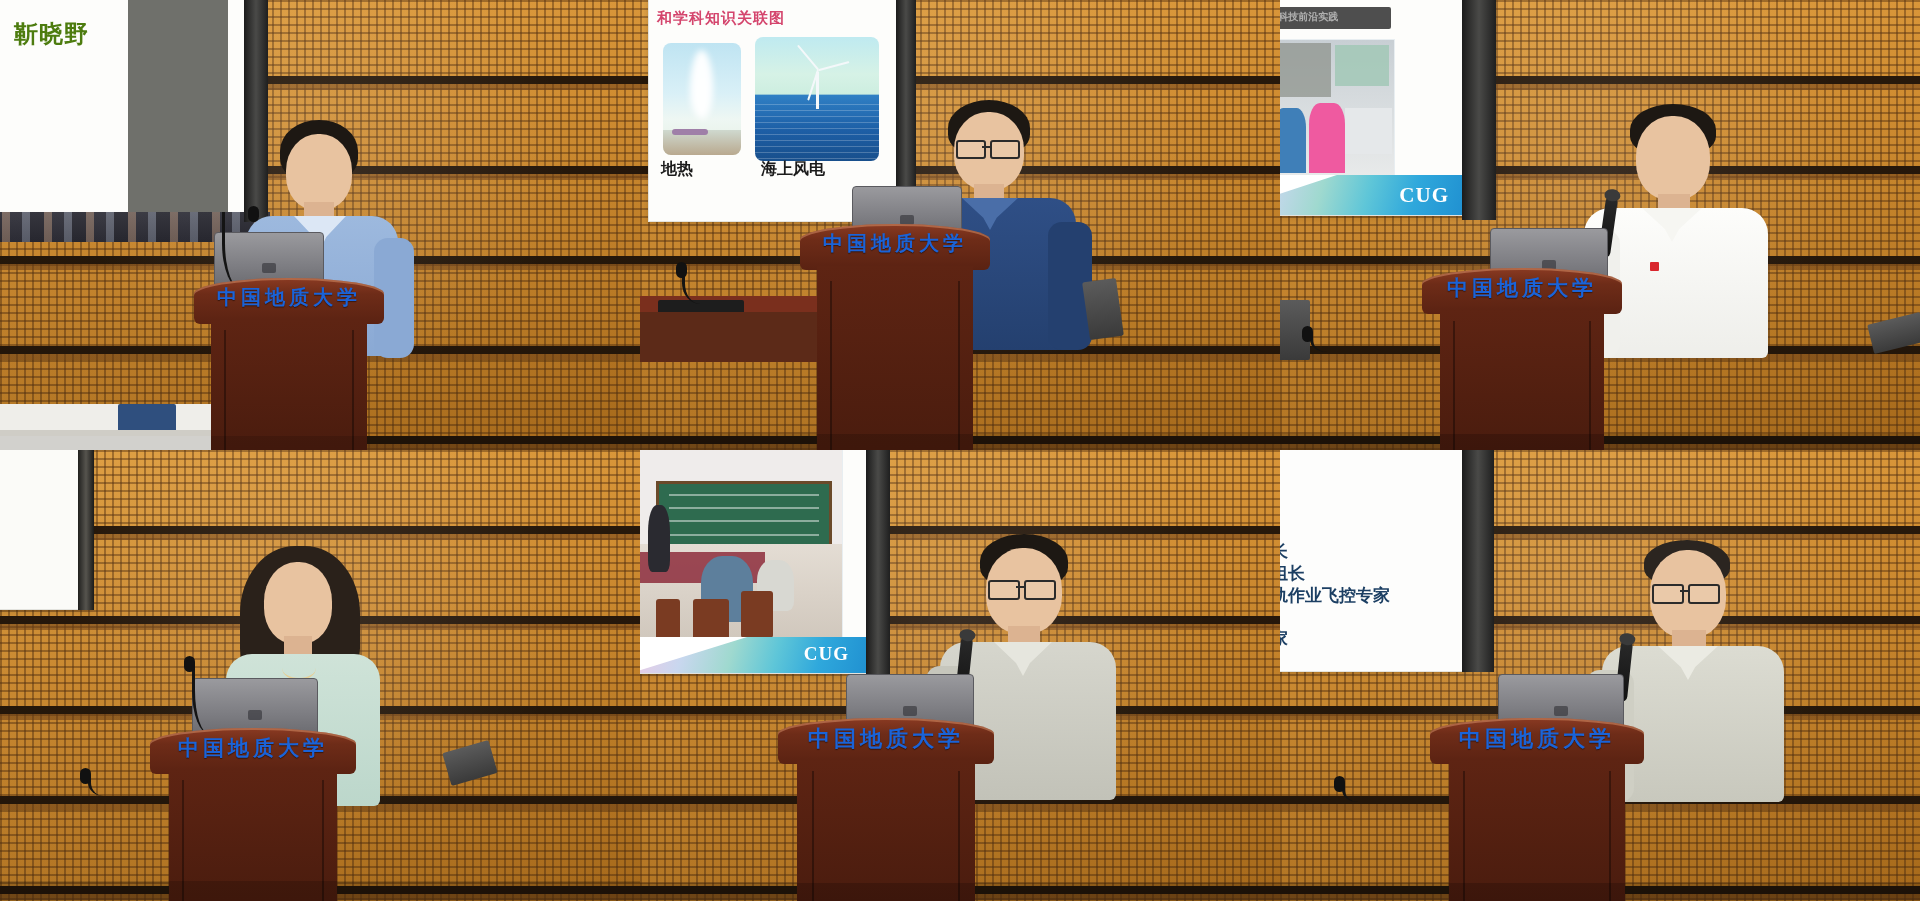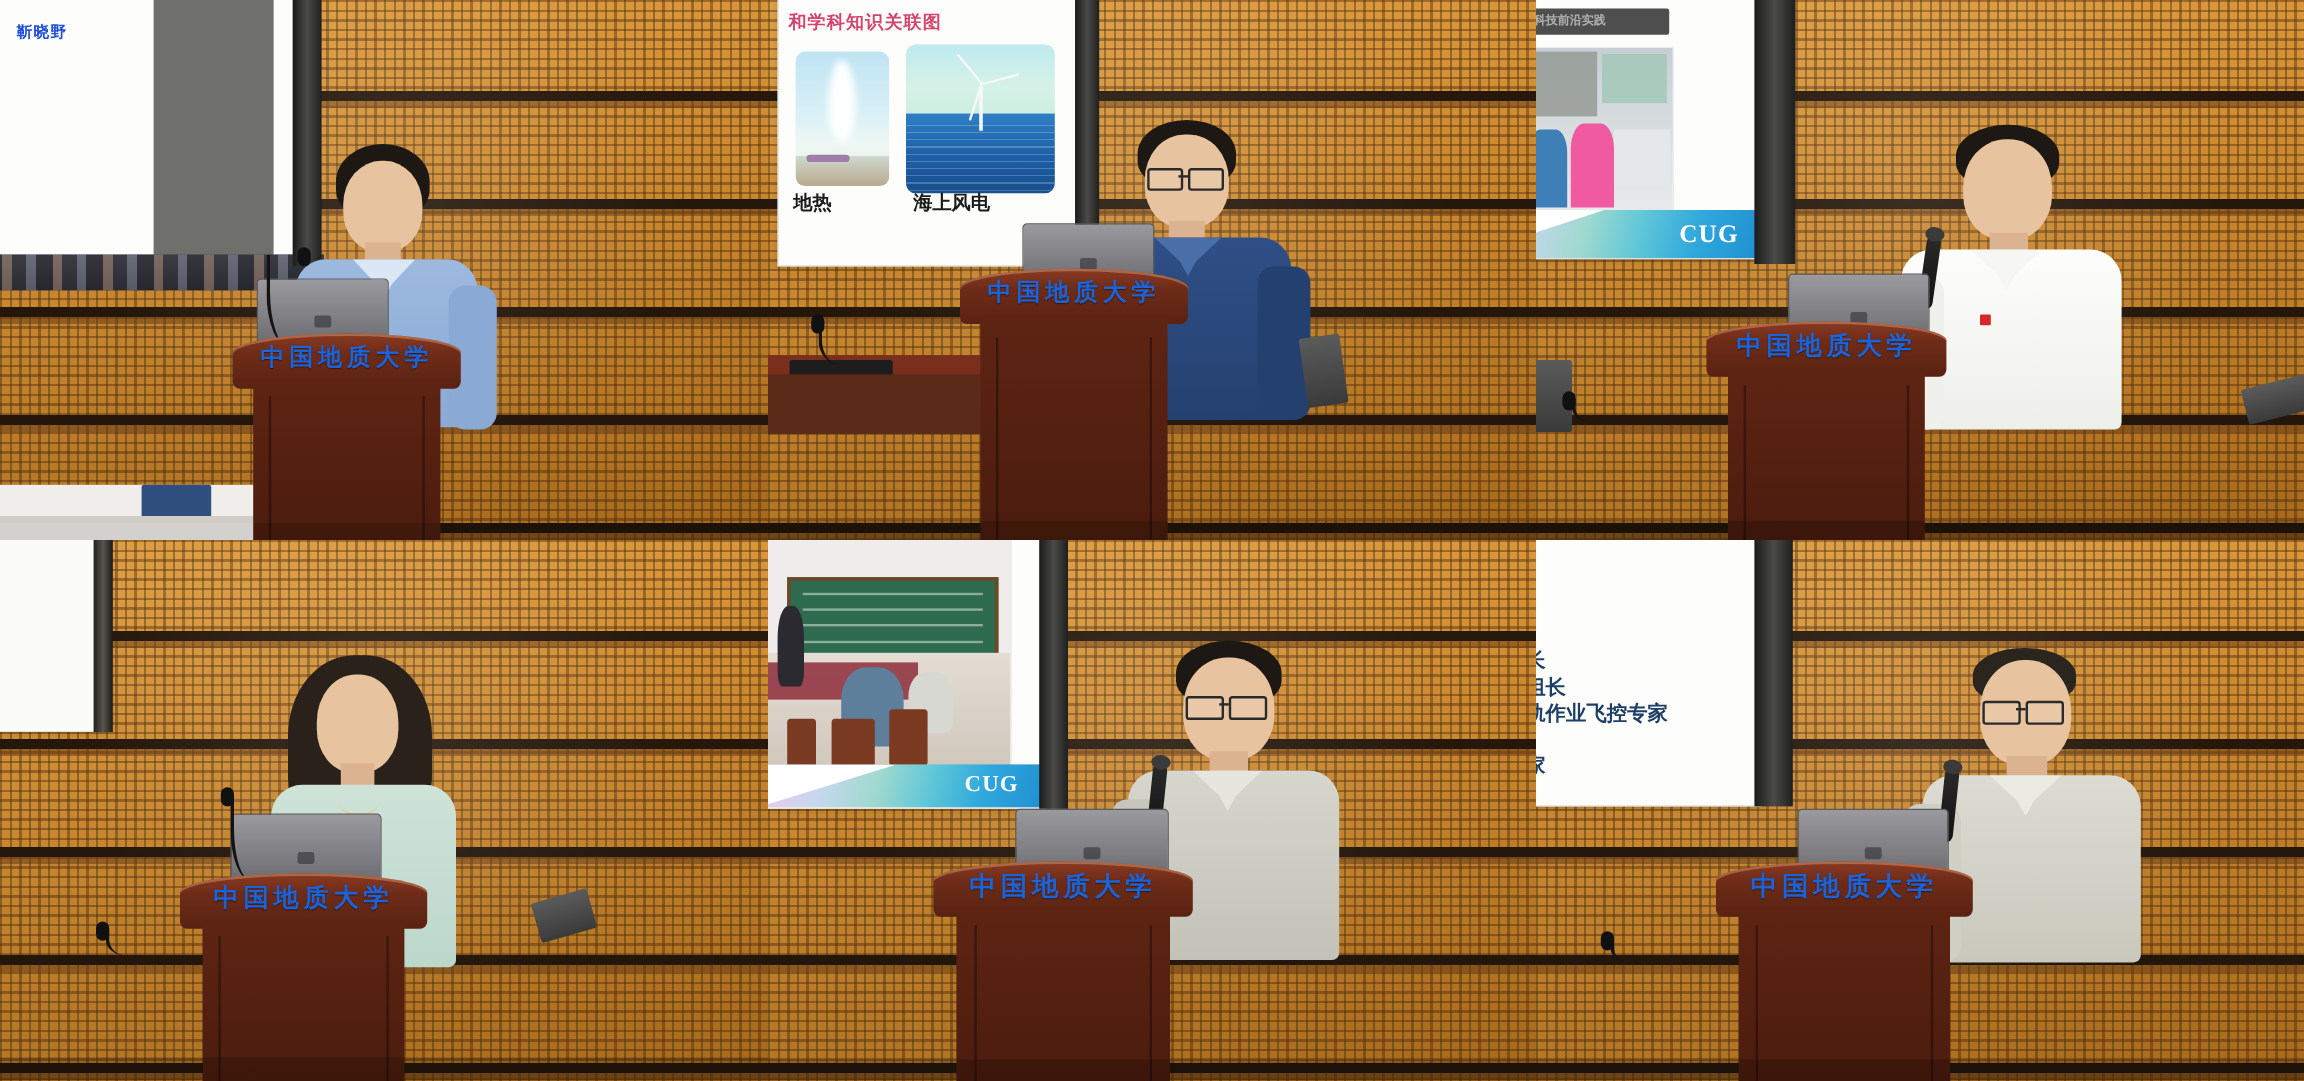--- a/index.html
+++ b/index.html
@@ -177,21 +177,21 @@
 
   <div class="photo">
     <div class="photo-inner">
       <div class="wall"></div>
       <div class="wall-shadow"></div>
 
       <div class="screen" style="left:-40px;top:-6px;width:300px;height:225px;"></div>
       <div class="screen-frame-dark" style="left:128px;top:-6px;width:100px;height:222px;background:#6f706b;"></div>
       <div class="screen-edge" style="left:244px;top:-6px;width:22px;height:228px;"></div>
 
-      <div style="position:absolute;left:14px;top:18px;color:#1d4ed8;font-size:13px;font-weight:700;
+      <div style="position:absolute;left:14px;top:18px;color:#4d7c0f;font-size:24px;font-weight:700;
                   font-family:'DejaVu Sans',sans-serif;letter-spacing:1px;text-shadow:0 1px 2px rgba(255,255,255,.6);">靳晓野</div>
 
       <div class="audience-strip" style="left:-40px;top:212px;width:310px;height:30px;"></div>
       <div class="dark-pillar" style="left:244px;top:-6px;width:24px;height:228px;"></div>
 
       <div style="position:absolute;left:-10px;top:404px;width:230px;height:46px;background:#efeeea;"></div>
       <div style="position:absolute;left:118px;top:404px;width:58px;height:30px;background:#2f4f7e;border-radius:2px;"></div>
       <div style="position:absolute;left:-10px;top:430px;width:230px;height:6px;background:#cfcdc6;"></div>
 
       <div class="person" style="left:242px;top:120px;width:190px;height:230px;">

